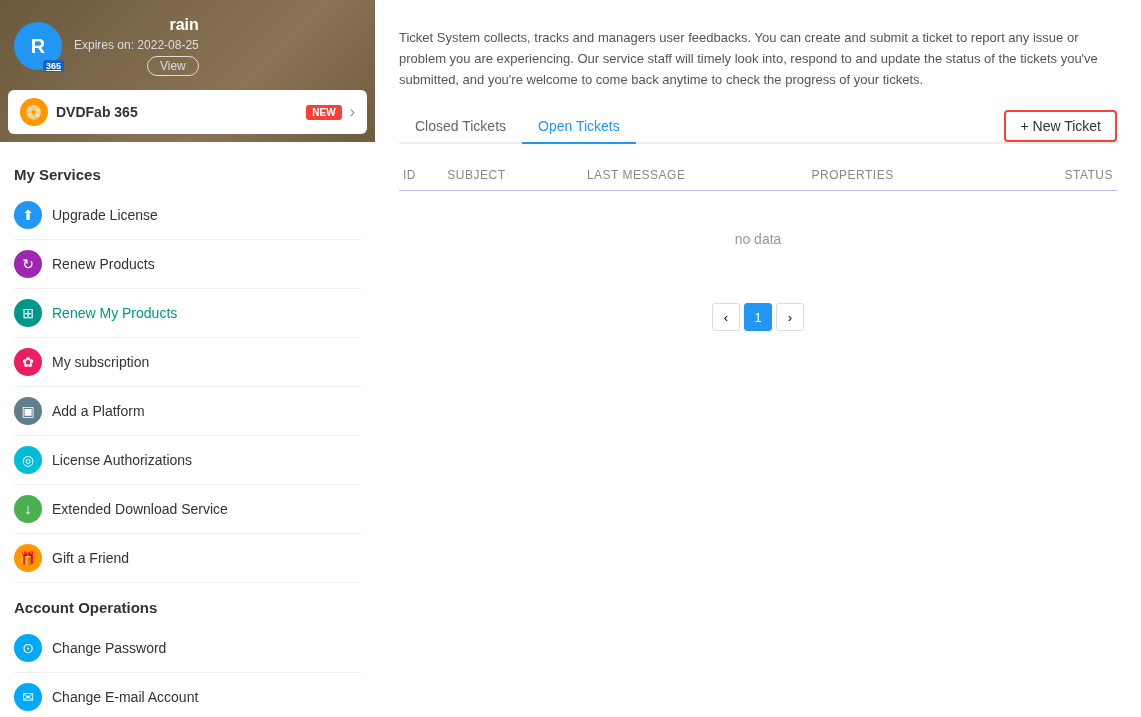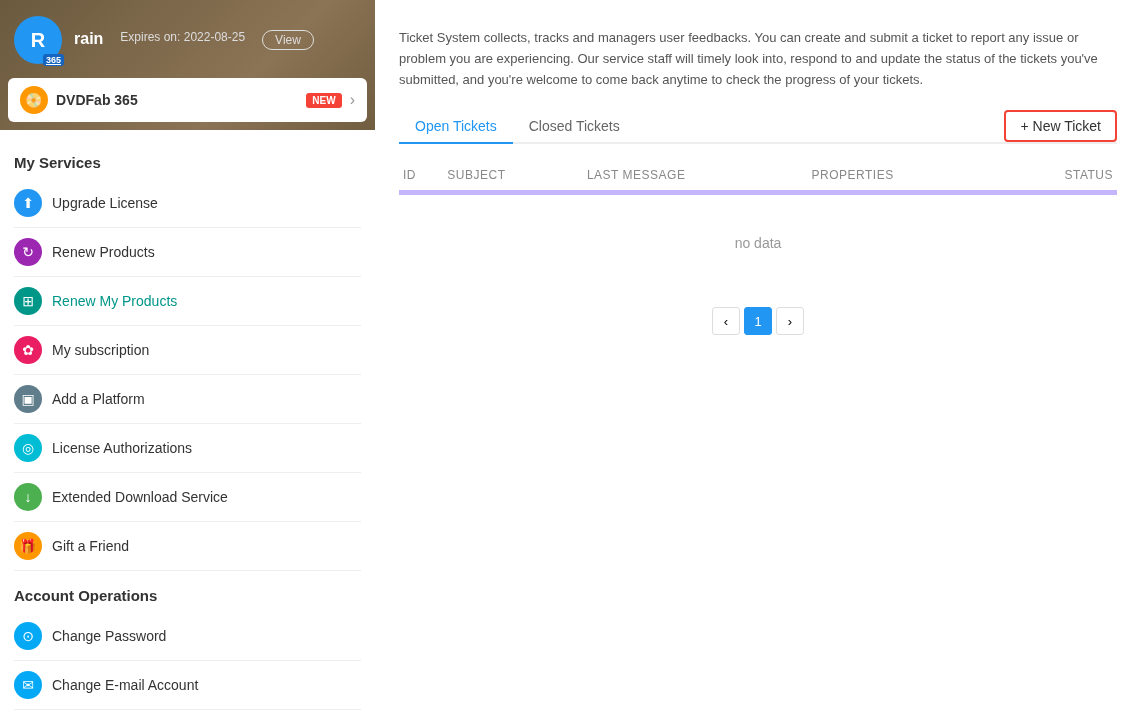--- a/index.html
+++ b/index.html
@@ -46,21 +46,23 @@
       color: white;
       font-size: 9px;
       border-radius: 3px;
       padding: 1px 3px;
       font-weight: bold;
       text-decoration: underline;
     }
 
     .user-info {
       display: flex;
-      gap: 17px;
+      flex-direction: column;
+      gap: 4px;
+      align-items: flex-end;
     }
 
     .user-name {
       color: white;
       font-size: 16px;
       font-weight: bold;
     }
 
     .expires-text {
       color: #ddd;
@@ -234,21 +236,21 @@
       width: 100%;
       border-collapse: collapse;
     }
 
     .ticket-table th {
       text-align: left;
       font-size: 12px;
       color: #888;
       font-weight: normal;
       padding: 8px 4px;
-      border-bottom: 5px solid #c4b5fd;
+      border-bottom: 1px solid #c4b5fd;
       text-transform: uppercase;
       letter-spacing: 0.5px;
     }
 
     .no-data {
       text-align: center;
       color: #999;
       padding: 40px;
       font-size: 14px;
     }
@@ -351,22 +353,22 @@
     </div>
 
   </div>
 </div>
 
 <div class="main-content">
   <p class="description-text">Ticket System collects, tracks and managers user feedbacks. You can create and submit a ticket to report any issue or problem you are experiencing. Our service staff will timely look into, respond to and update the status of the tickets you've submitted, and you're welcome to come back anytime to check the progress of your tickets.</p>
 
   <div class="ticket-header">
     <div class="tabs">
+      <div class="tab">Closed Tickets</div>
       <div class="tab active">Open Tickets</div>
-      <div class="tab">Closed Tickets</div>
     </div>
     <button class="new-ticket-btn">+ New Ticket</button>
   </div>
 
   <table class="ticket-table">
     <thead>
       <tr>
         <th>ID</th>
         <th>SUBJECT</th>
         <th>LAST MESSAGE</th>

